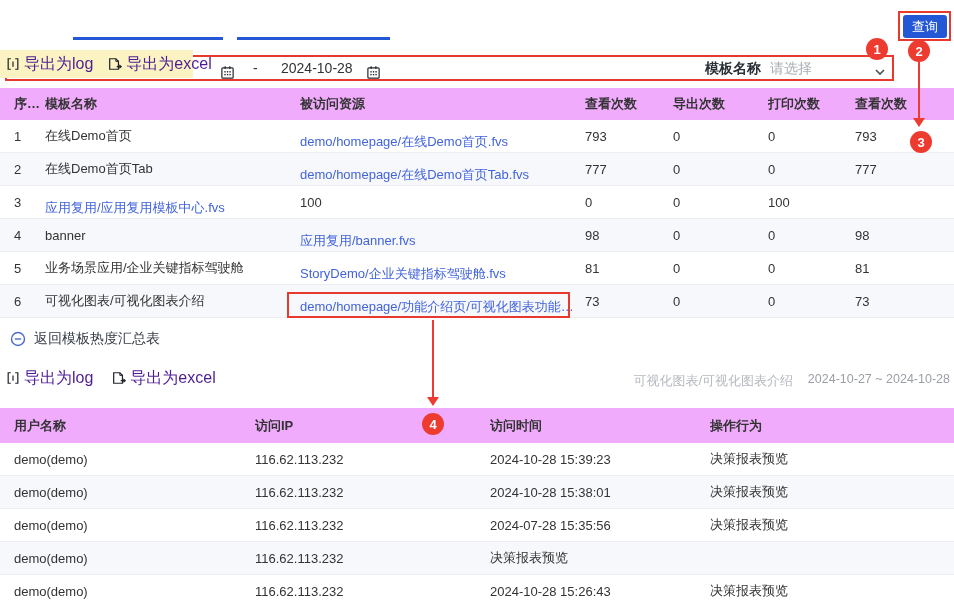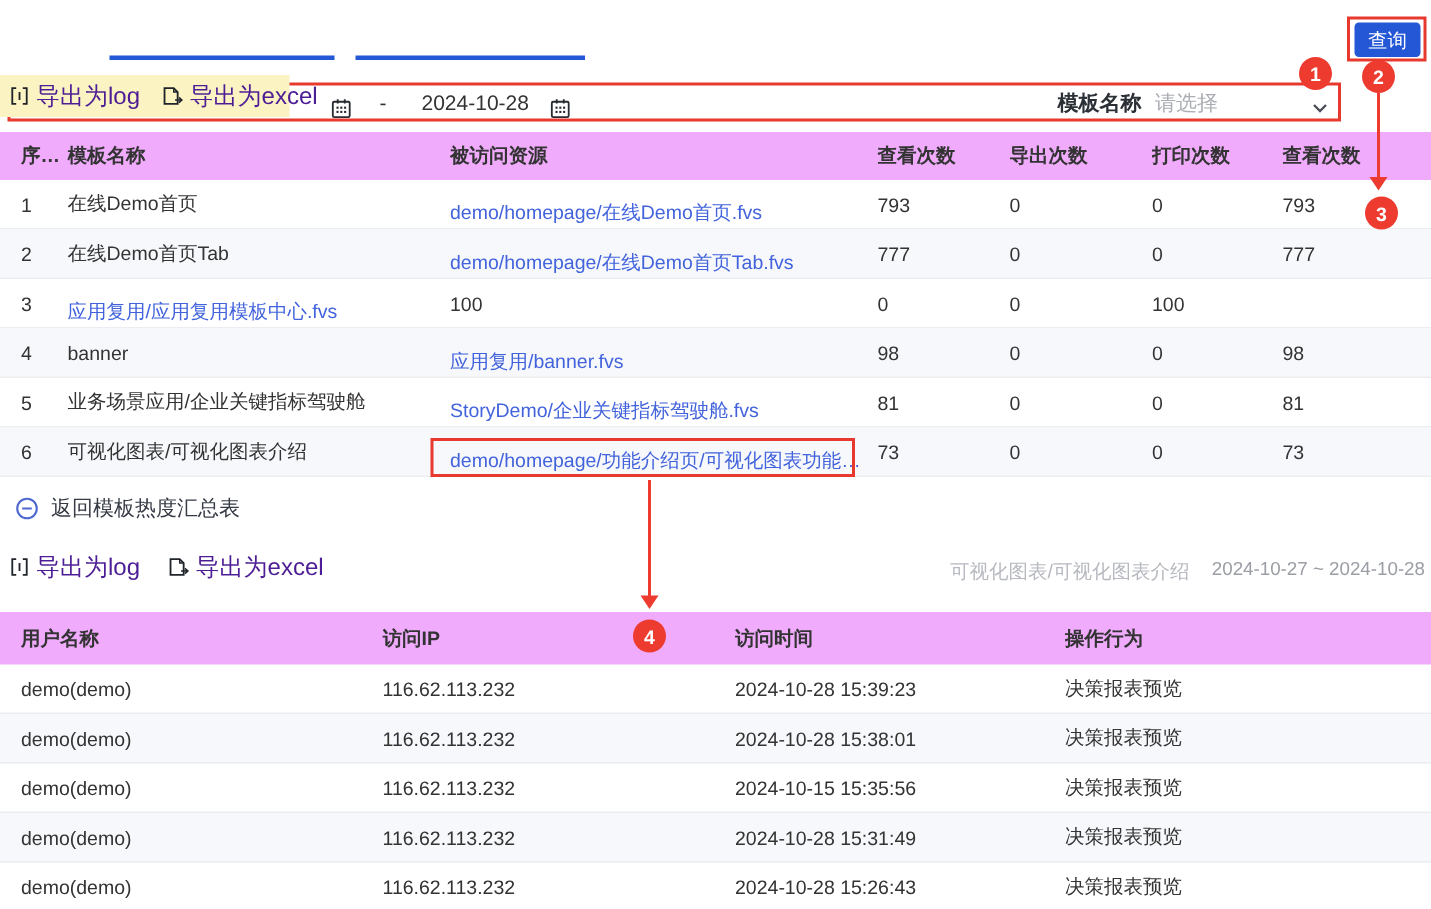--- a/index.html
+++ b/index.html
@@ -245,27 +245,26 @@
     </div>
     <div class="grid-row trow alt">
       <span class="cell">demo(demo)</span>
       <span class="cell">116.62.113.232</span>
       <span class="cell">2024-10-28 15:38:01</span>
       <span class="cell">决策报表预览</span>
     </div>
     <div class="grid-row trow">
       <span class="cell">demo(demo)</span>
       <span class="cell">116.62.113.232</span>
-      <span class="cell">2024-10-15 15:35:56</span>
-      <span class="cell">决策报表预览</span>
-    </div>
-    <div class="grid-row trow alt">
-      <span class="cell">demo(demo)</span>
-      <span class="cell">116.62.113.232</span>
-      <span class="cell">2024-10-28 15:31:49</span>
+      <span class="cell">2024-07-28 15:35:56</span>
+      <span class="cell">决策报表预览</span>
+    </div>
+    <div class="grid-row trow alt">
+      <span class="cell">demo(demo)</span>
+      <span class="cell">116.62.113.232</span>
       <span class="cell">决策报表预览</span>
     </div>
     <div class="grid-row trow">
       <span class="cell">demo(demo)</span>
       <span class="cell">116.62.113.232</span>
       <span class="cell">2024-10-28 15:26:43</span>
       <span class="cell">决策报表预览</span>
     </div>
   </div>
 

